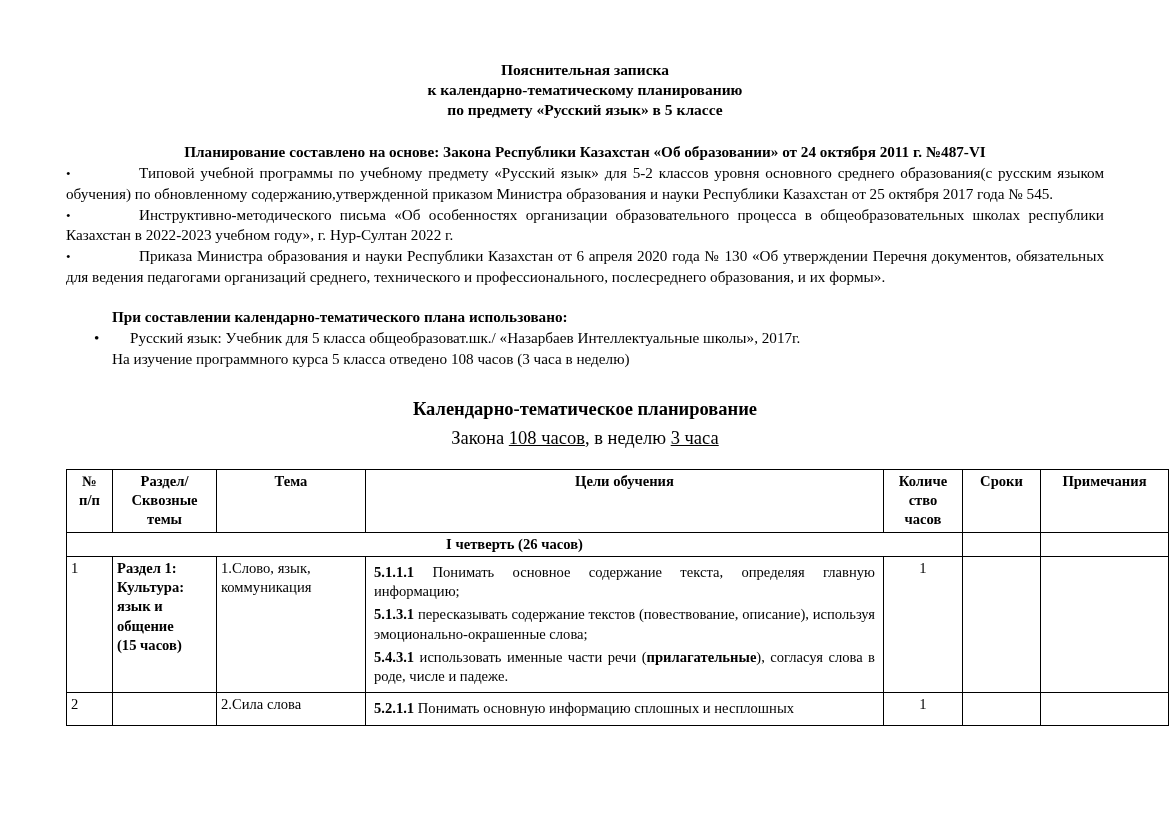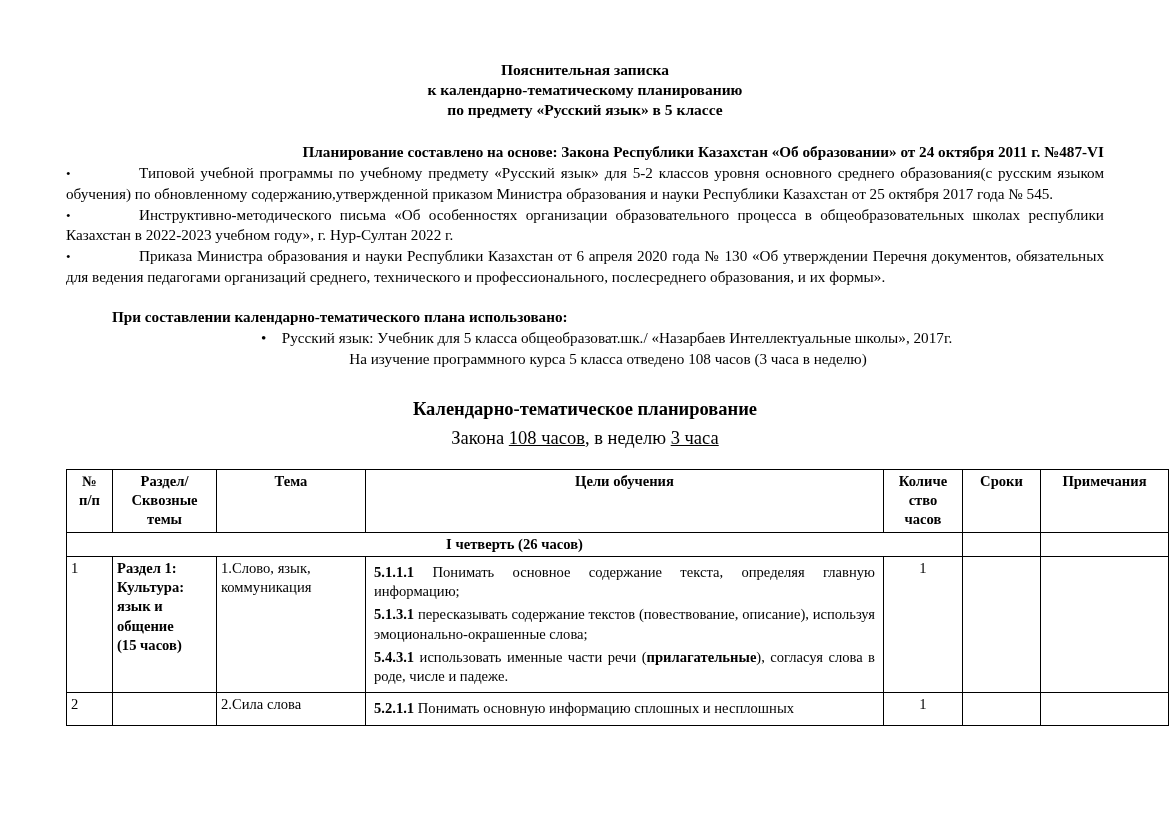--- a/index.html
+++ b/index.html
@@ -28,21 +28,21 @@
     text-align: center;
     font-weight: bold;
     font-size: 15.5px;
     line-height: 1.30;
     margin: 0 0 22px 0;
   }
   .title-block div { white-space: nowrap; }
 
   
   .basis-heading {
-    text-align: right;
+    text-align: center;
     font-weight: bold;
     font-size: 15.2px;
     line-height: 1.25;
     margin: 0 0 2px 0;
   }
 
   
   .bullet-para {
     position: relative;
     text-align: justify;
@@ -71,32 +71,30 @@
     line-height: 1.3;
     margin: 20px 0 2px 0;
     padding-left: 46px;
   }
   .usage-bullet {
     font-size: 15.2px;
     line-height: 1.32;
     margin: 0;
     padding-left: 64px;
     text-indent: -18px;
-    text-align: center;
   }
   .usage-bullet .dot {
     display: inline-block;
     width: 18px;
   }
   .usage-note {
     font-size: 15.2px;
     line-height: 1.32;
     margin: 0;
     padding-left: 46px;
-    text-align: center;
   }
 
   
   .plan-title {
     text-align: center;
     font-weight: bold;
     font-size: 18.5px;
     line-height: 1.3;
     margin: 28px 0 0 0;
   }

